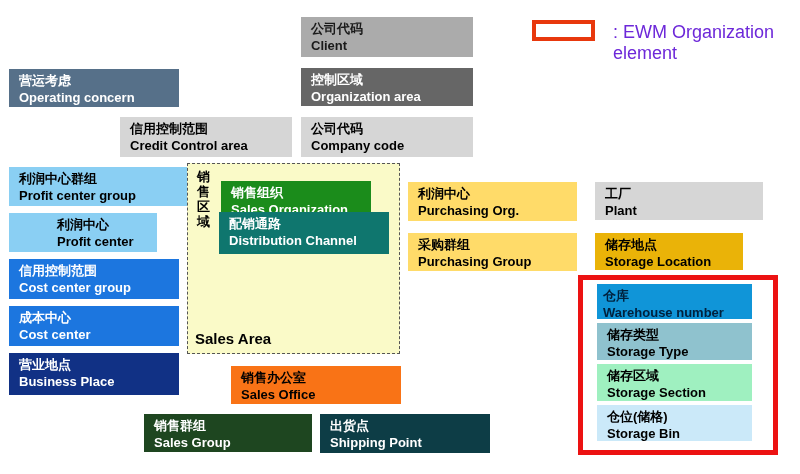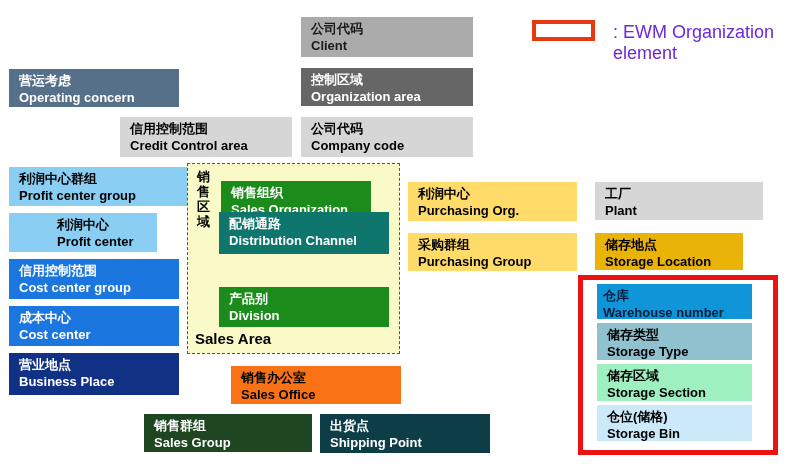--- a/index.html
+++ b/index.html
@@ -133,24 +133,20 @@
   <div class="sales-area-label">Sales Area</div>
 
   <div class="box white b-sales-organization">
     <span>销售组织</span>
     <span>Sales Organization</span>
   </div>
   <div class="box white b-distribution-channel">
     <span>配销通路</span>
     <span>Distribution Channel</span>
   </div>
-  <div class="box white b-division">
-    <span>产品别</span>
-    <span>Division</span>
-  </div>
 
   <div class="box b-purchasing-org">
     <span>利润中心</span>
     <span>Purchasing Org.</span>
   </div>
   <div class="box b-purchasing-group">
     <span>采购群组</span>
     <span>Purchasing Group</span>
   </div>
   <div class="box b-plant">

